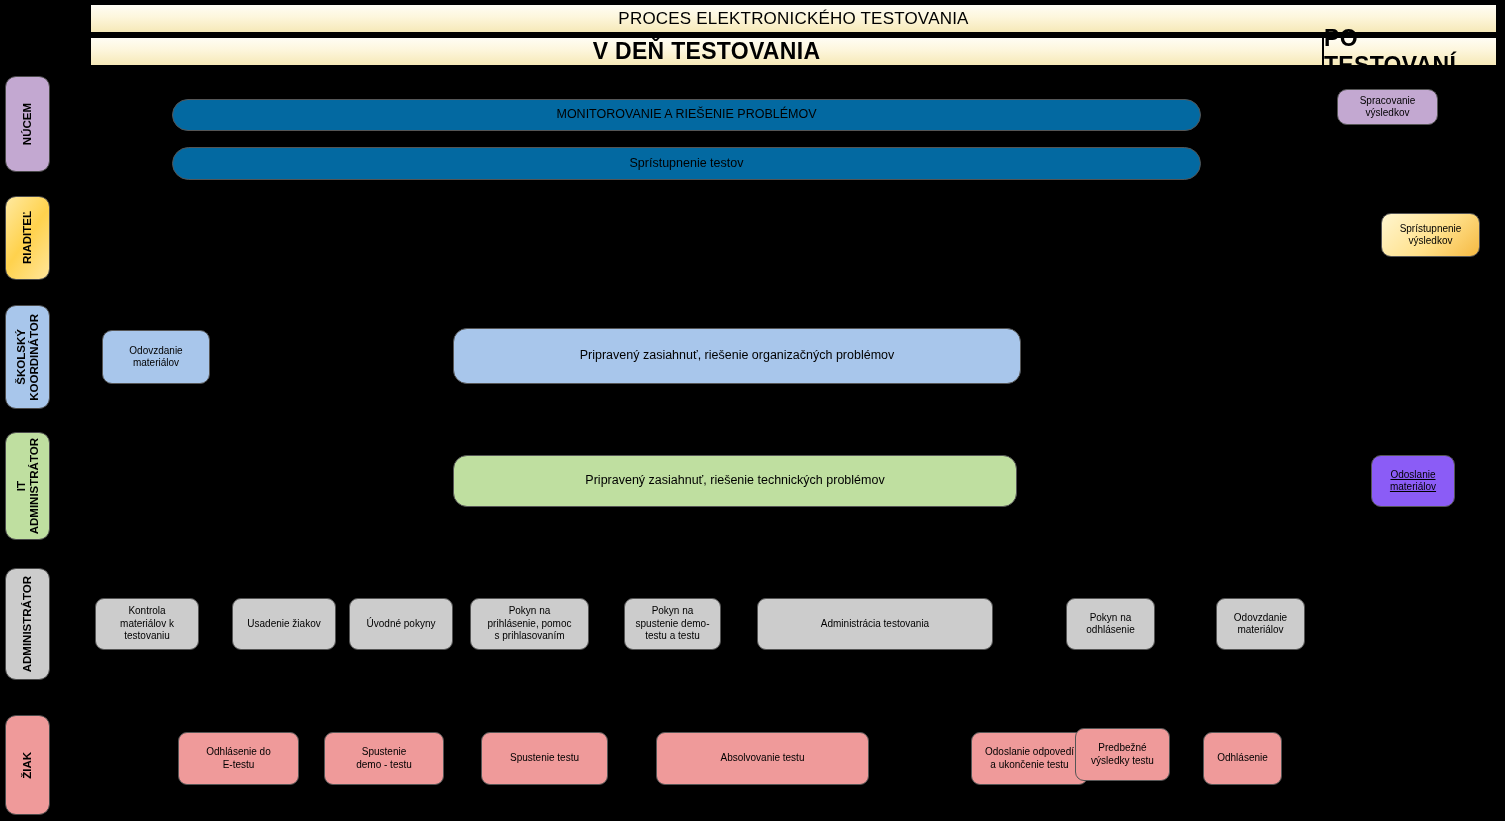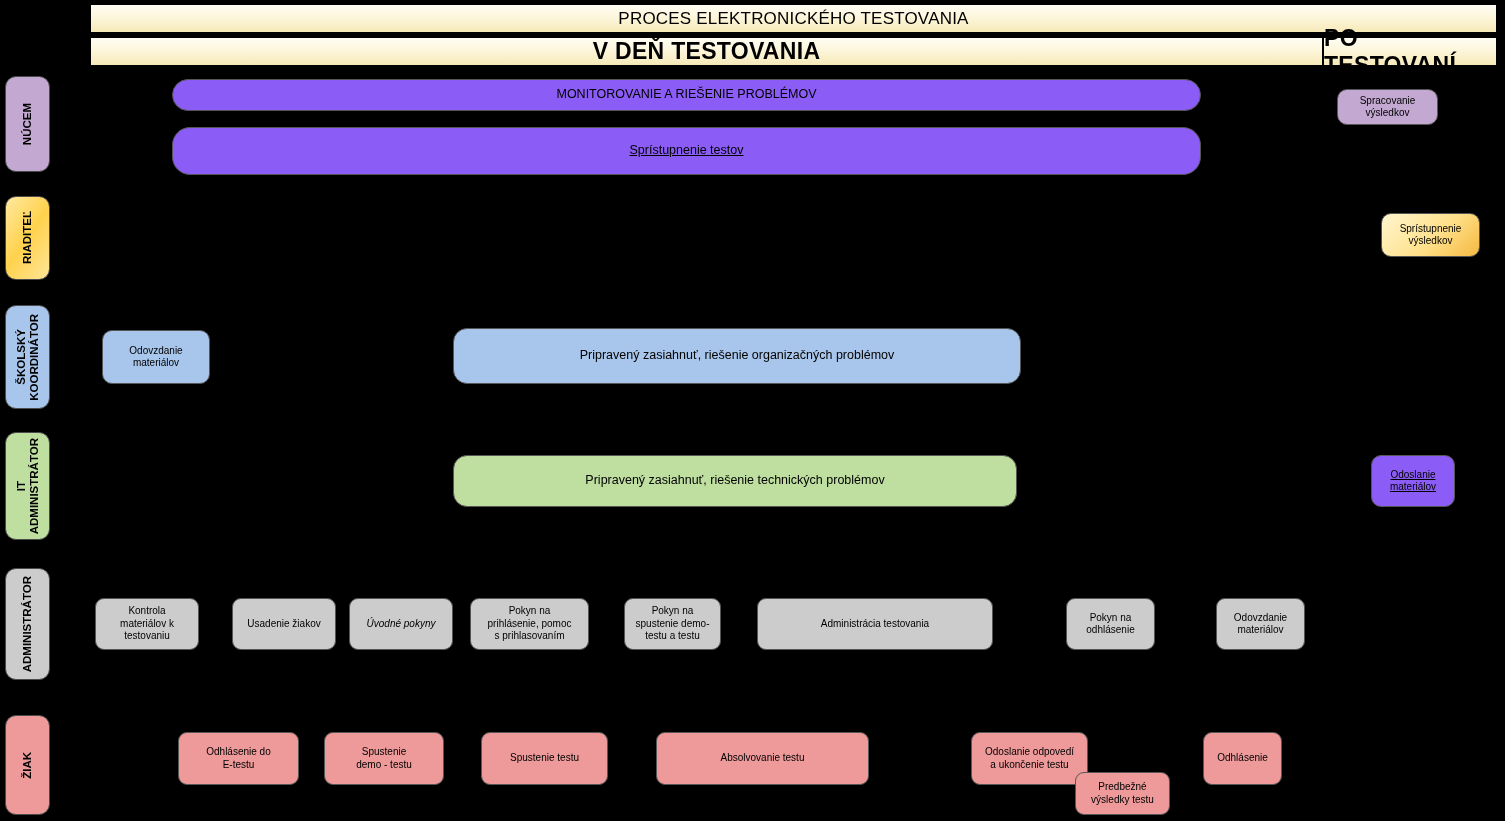--- a/index.html
+++ b/index.html
@@ -85,21 +85,21 @@
     display: flex;
     align-items: center;
     justify-content: center;
     text-align: center;
     color: #000000;
     font-size: 10px;
     line-height: 1.25;
     white-space: pre-line;
     padding: 2px 5px;
   }
-  .b-purple { background: #8b5cf6; border-radius: 18px; }
+  .b-purple { background: #0369a1; border-radius: 18px; margin-top: 20px; }
   .b-purple-sm { background: #c3a8d1; border-radius: 10px; }
   .b-yellow { background: linear-gradient(135deg, #fff6d0 0%, #ffe08a 55%, #f5b942 100%); border-radius: 10px; }
   .b-blue   { background: #a8c6eb; border-radius: 10px; }
   .b-green  { background: #8b5cf6; border-radius: 10px; text-decoration: underline; }
   .b-grey   { background: #cccccc; border-radius: 9px; }
   .b-pink   { background: #ef9a9a; border-radius: 9px; }
   .b-blue-wide { background: #a8c6eb; border-radius: 14px; }
   .b-green-wide { background: #bfdfa0; border-radius: 14px; }
   .cap-wide { font-size: 12.5px; }
 </style>
@@ -127,57 +127,57 @@
 ADMINISTRÁTOR</span>
   </div>
   <div class="lane-label lane-adm" style="top:568px;height:112px;">
     <span>ADMINISTRÁTOR</span>
   </div>
   <div class="lane-label lane-ziak" style="top:715px;height:100px;">
     <span>ŽIAK</span>
   </div>
 
   <div class="box b-purple cap-wide" style="left:172px;top:79px;width:1029px;height:32px;">MONITOROVANIE A RIEŠENIE PROBLÉMOV</div>
-  <div class="box b-purple cap-wide" style="left:172px;top:127px;width:1029px;height:48px;text-decoration:underline;">Sprístupnenie testov</div>
+  <div class="box b-purple cap-wide" style="left:172px;top:127px;width:1029px;height:33px;">Sprístupnenie testov</div>
   <div class="box b-purple-sm" style="left:1337px;top:89px;width:101px;height:36px;">Spracovanie
 výsledkov</div>
 
   <div class="box b-yellow" style="left:1381px;top:213px;width:99px;height:44px;">Sprístupnenie
 výsledkov</div>
 
   <div class="box b-blue" style="left:102px;top:330px;width:108px;height:54px;">Odovzdanie
 materiálov</div>
   <div class="box b-blue-wide cap-wide" style="left:453px;top:328px;width:568px;height:56px;">Pripravený zasiahnuť, riešenie organizačných problémov</div>
 
   <div class="box b-green-wide cap-wide" style="left:453px;top:455px;width:564px;height:52px;">Pripravený zasiahnuť, riešenie technických problémov</div>
   <div class="box b-green" style="left:1371px;top:455px;width:84px;height:52px;">Odoslanie
 materiálov</div>
 
   <div class="box b-grey" style="left:95px;top:598px;width:104px;height:52px;">Kontrola
 materiálov k
 testovaniu</div>
   <div class="box b-grey" style="left:232px;top:598px;width:104px;height:52px;">Usadenie žiakov</div>
-  <div class="box b-grey" style="left:349px;top:598px;width:104px;height:52px;font-style:italic;">Úvodné pokyny</div>
+  <div class="box b-grey" style="left:349px;top:598px;width:104px;height:52px;">Úvodné pokyny</div>
   <div class="box b-grey" style="left:470px;top:598px;width:119px;height:52px;">Pokyn na
 prihlásenie, pomoc
 s prihlasovaním</div>
   <div class="box b-grey" style="left:624px;top:598px;width:97px;height:52px;">Pokyn na
 spustenie demo-
 testu a testu</div>
   <div class="box b-grey" style="left:757px;top:598px;width:236px;height:52px;">Administrácia testovania</div>
   <div class="box b-grey" style="left:1066px;top:598px;width:89px;height:52px;">Pokyn na
 odhlásenie</div>
   <div class="box b-grey" style="left:1216px;top:598px;width:89px;height:52px;">Odovzdanie
 materiálov</div>
 
   <div class="box b-pink" style="left:178px;top:732px;width:121px;height:53px;">Odhlásenie do
 E-testu</div>
   <div class="box b-pink" style="left:324px;top:732px;width:120px;height:53px;">Spustenie
 demo - testu</div>
   <div class="box b-pink" style="left:481px;top:732px;width:127px;height:53px;">Spustenie testu</div>
   <div class="box b-pink" style="left:656px;top:732px;width:213px;height:53px;">Absolvovanie testu</div>
   <div class="box b-pink" style="left:927px;top:732px;width:117px;height:53px;margin-left:44px;">Odoslanie odpovedí
 a ukončenie testu</div>
-  <div class="box b-pink" style="left:1075px;top:772px;width:95px;height:43px;">Predbežné
+  <div class="box b-pink" style="left:1075px;top:728px;width:95px;height:53px;">Predbežné
 výsledky testu</div>
   <div class="box b-pink" style="left:1203px;top:732px;width:79px;height:53px;">Odhlásenie</div>
 
 </div>
 
 </body></html>

